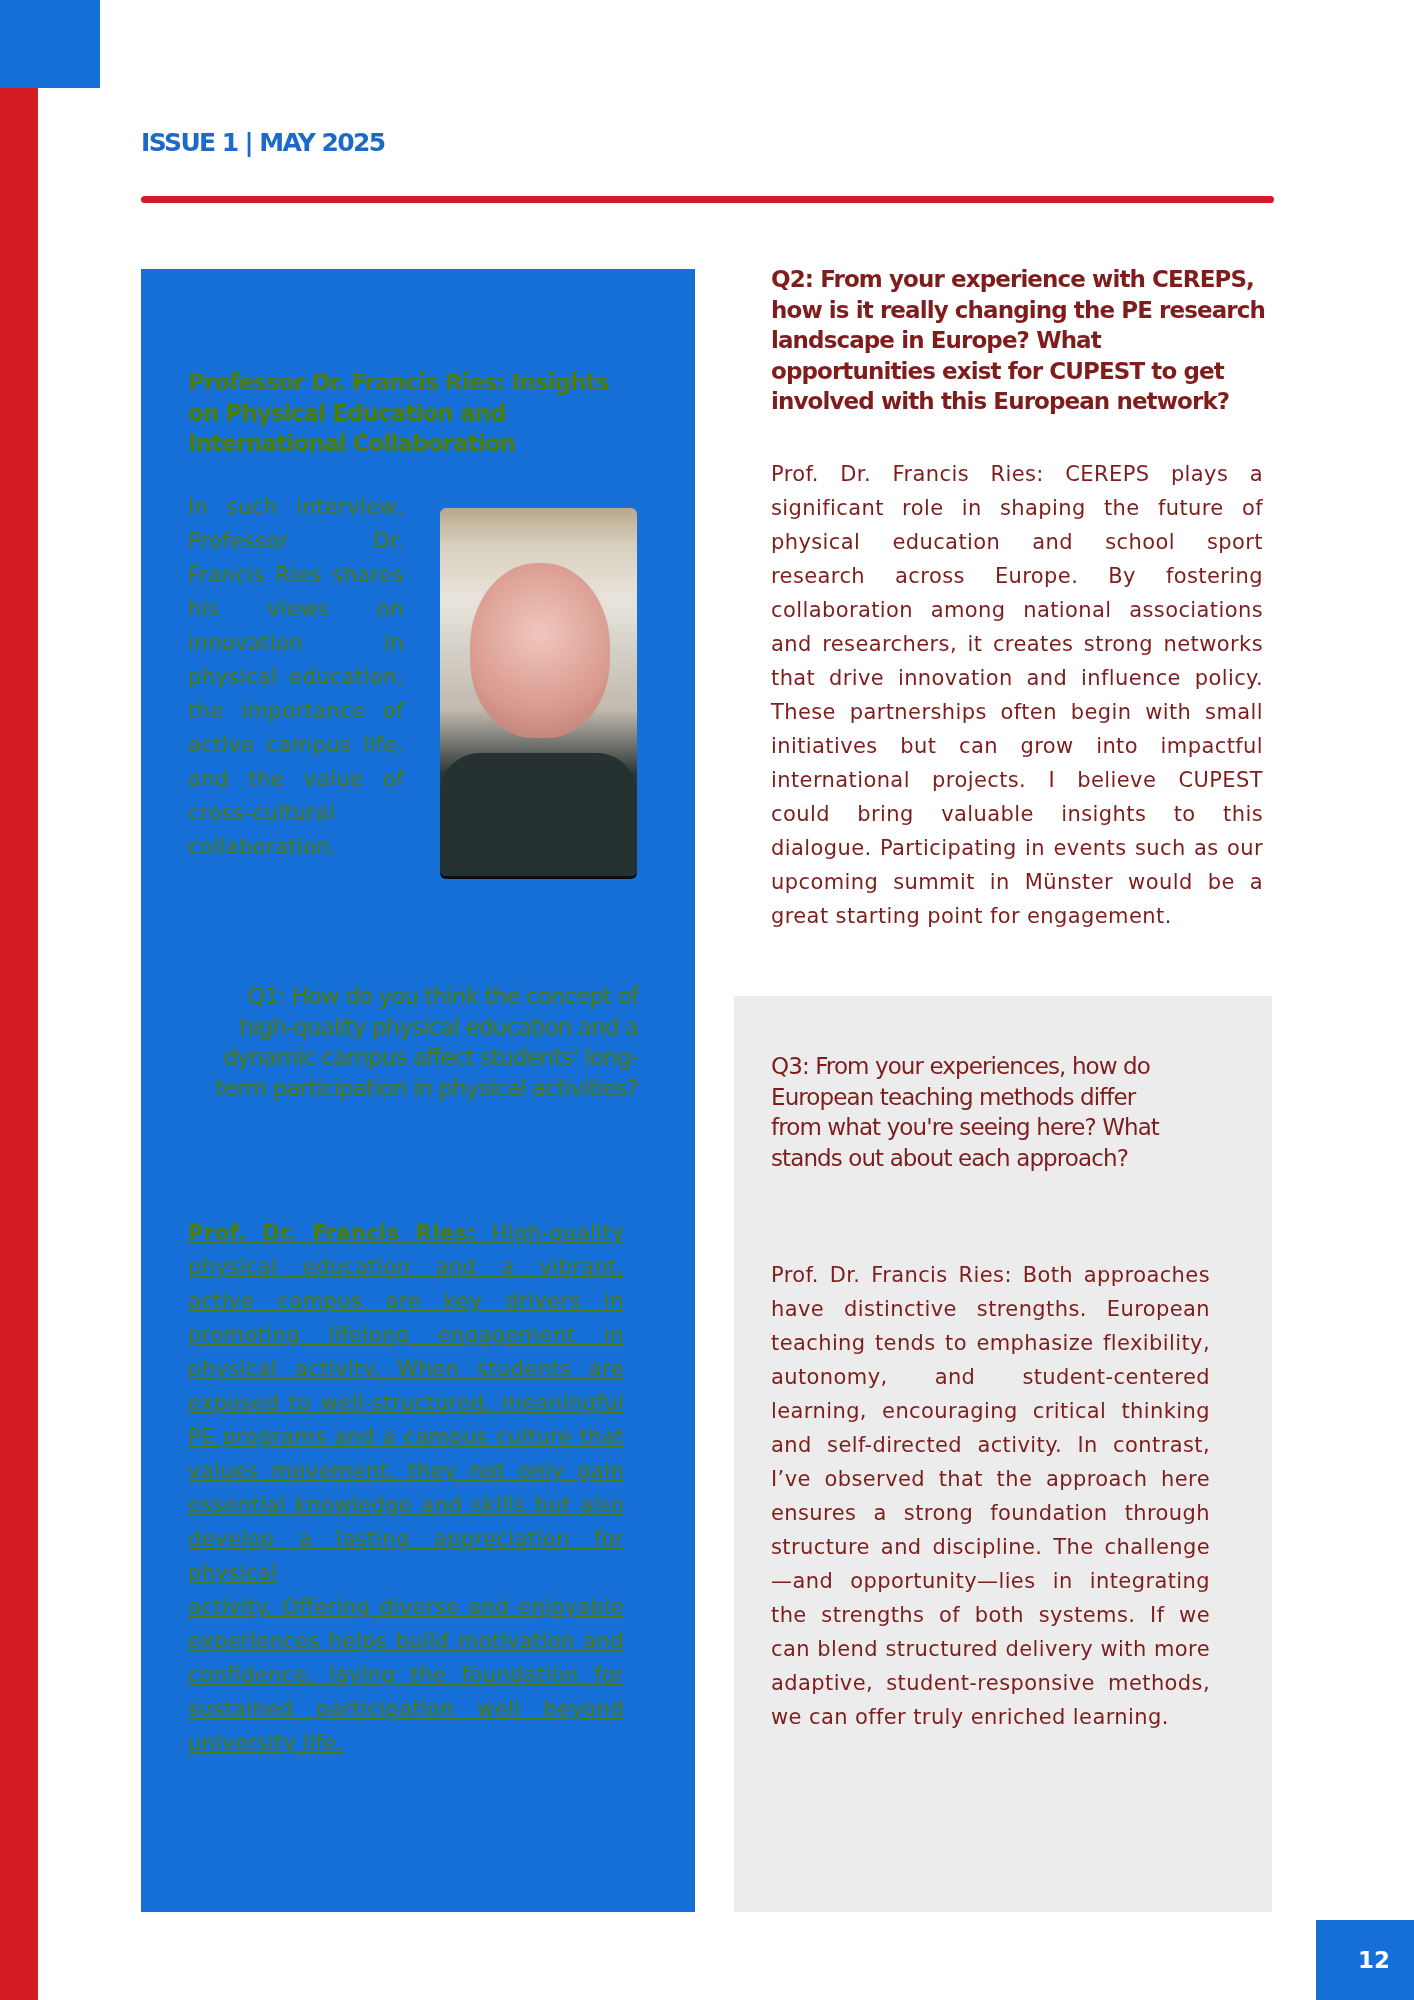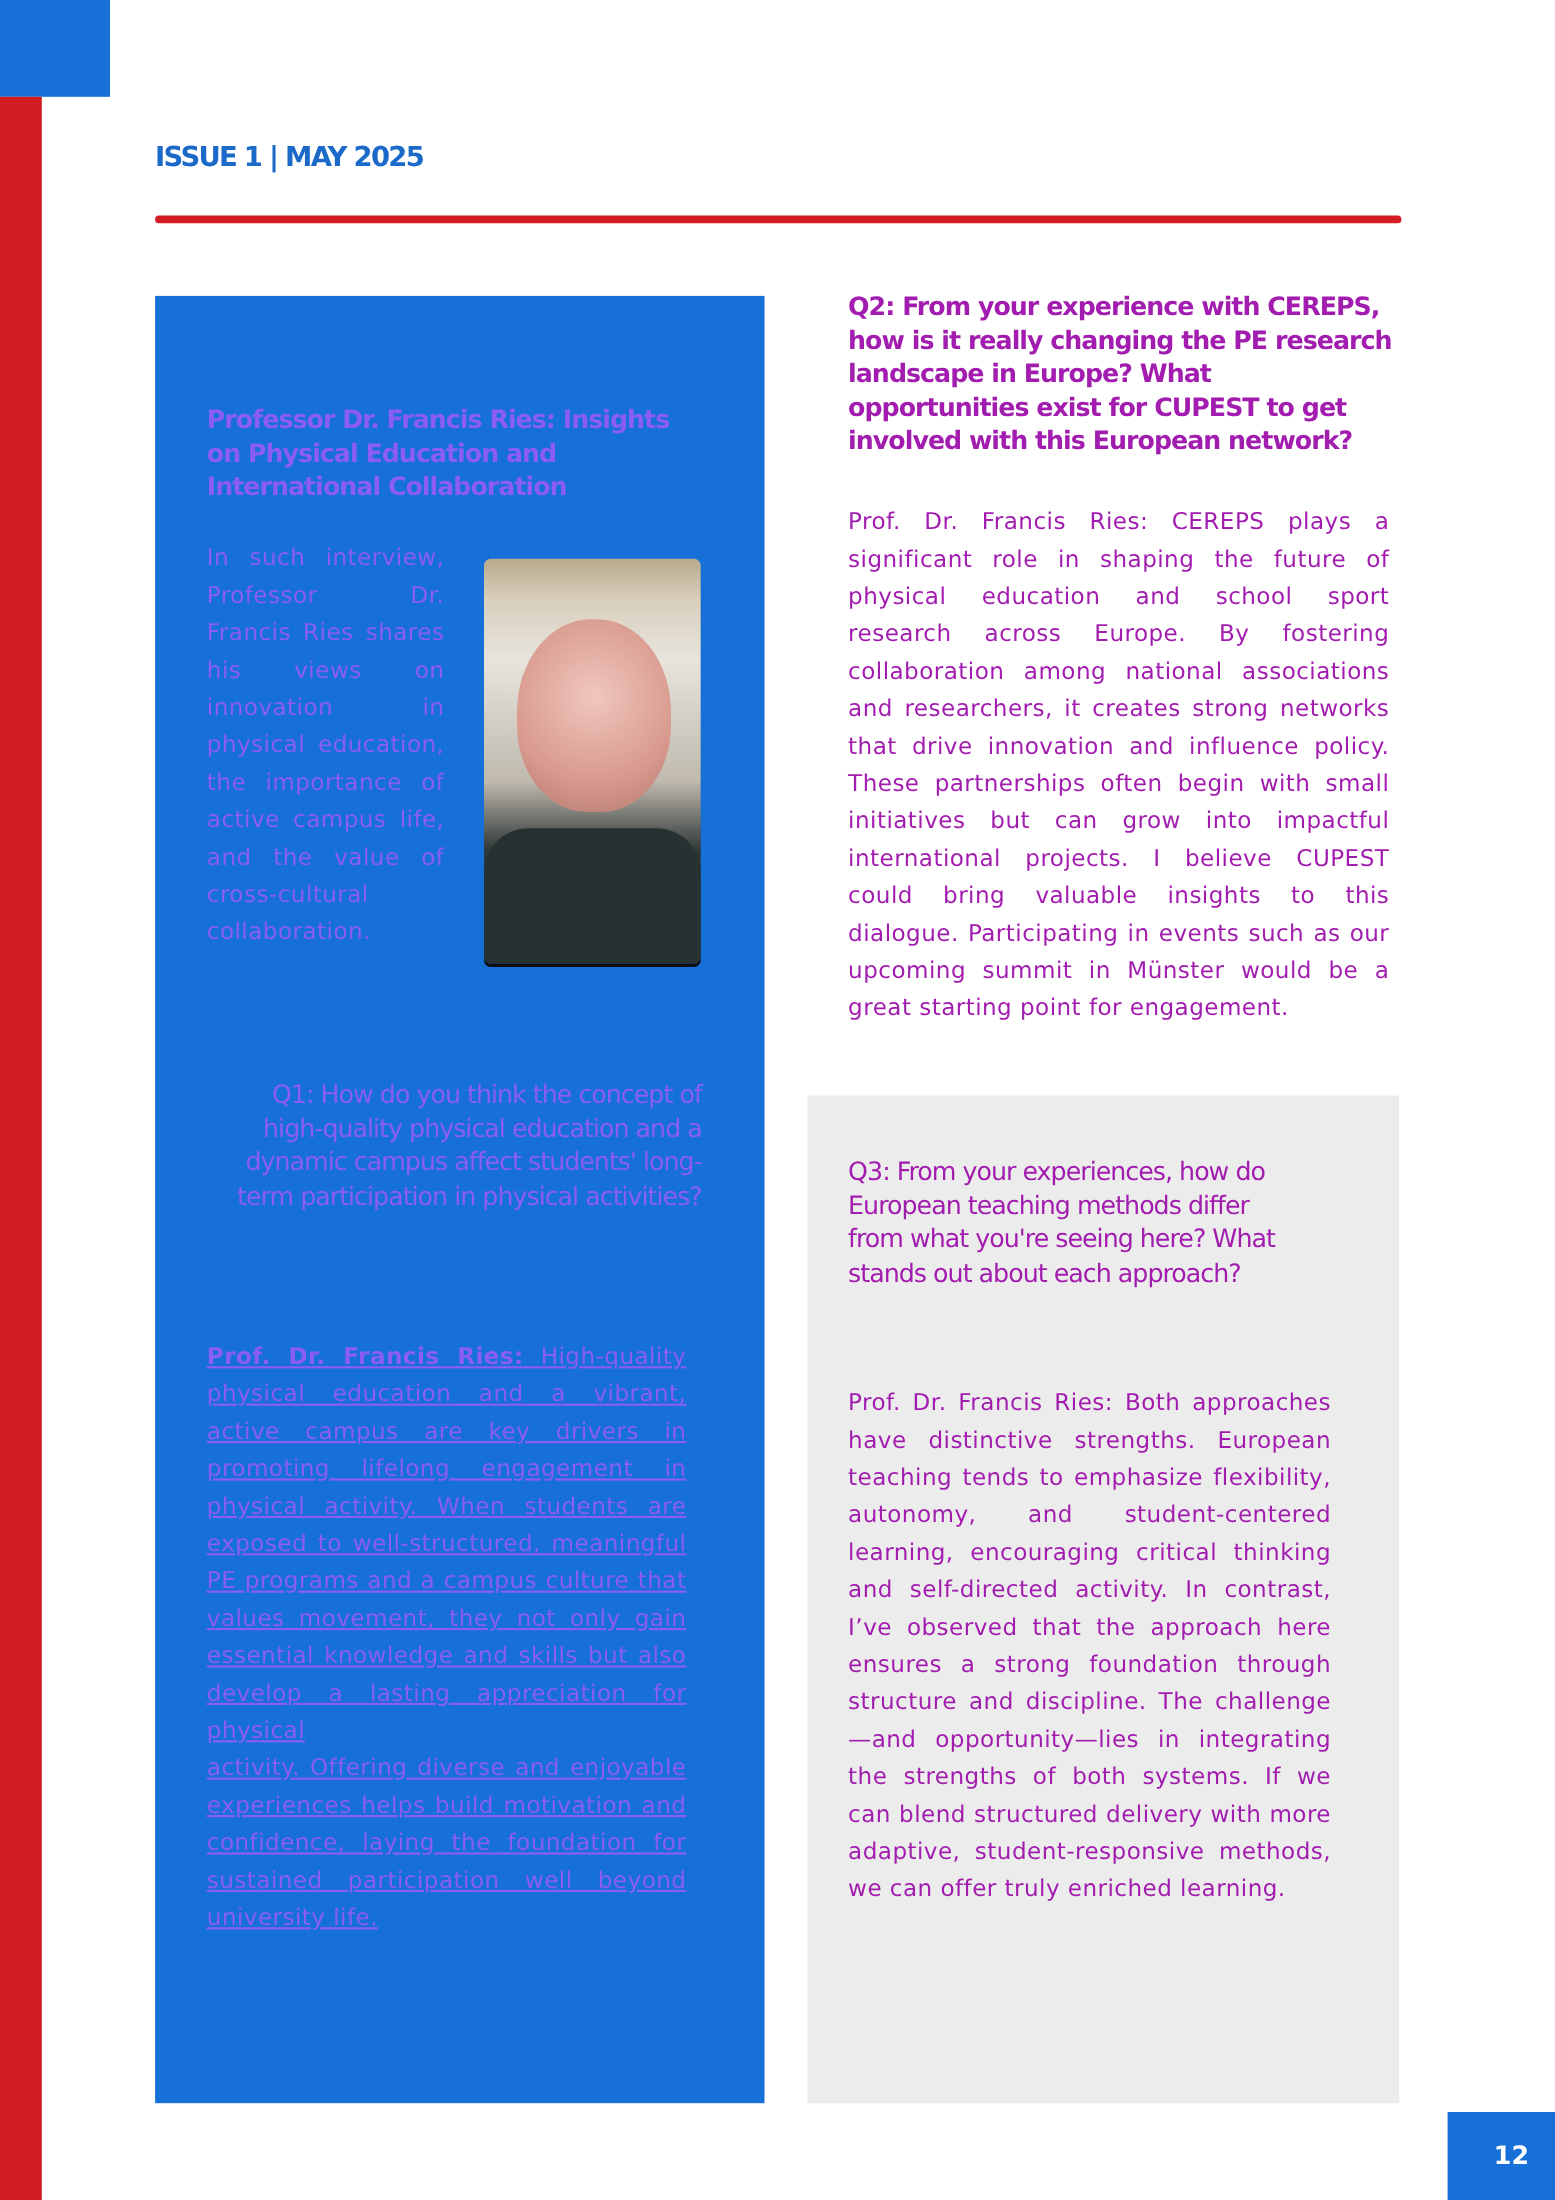--- a/index.html
+++ b/index.html
@@ -22,22 +22,22 @@
 
   .heading {
     position: absolute; font-family: "DejaVu Sans", sans-serif; font-weight: bold;
     font-size: 23px; line-height: 30.5px; letter-spacing: -0.9px;
   }
   .heading.light { font-weight: normal; }
   .body-text {
     position: absolute; font-family: "DejaVu Sans", sans-serif;
     font-size: 21px; line-height: 34px; letter-spacing: 0.4px; text-align: justify;
   }
-  .white { color: #8b5cf6; }
-  .dark { color: #a21caf; }
+  .white { color: #4d7c0f; }
+  .dark { color: #7f1d1d; }
 
   .article-title { left: 188px; top: 367px; width: 450px; }
   .intro { left: 188px; top: 490px; width: 216px; }
   .photo {
     position: absolute; left: 440px; top: 508px; width: 197px; height: 368px;
     border-radius: 6px; overflow: hidden;
     background: linear-gradient(180deg, #b7a98b 0%, #d8cfbd 10%, #e8e4dc 25%, #bfb9ae 55%, #2f3838 72%, #1f2828 100%);
     box-shadow: 0 3px 0 #0d0d0d;
   }
   .photo .head { position: absolute; left: 30px; top: 55px; width: 140px; height: 175px; border-radius: 48% 48% 45% 45%; background: radial-gradient(circle at 50% 40%, #f0c7bd 0%, #d99a8f 60%, #b57a70 100%); }

